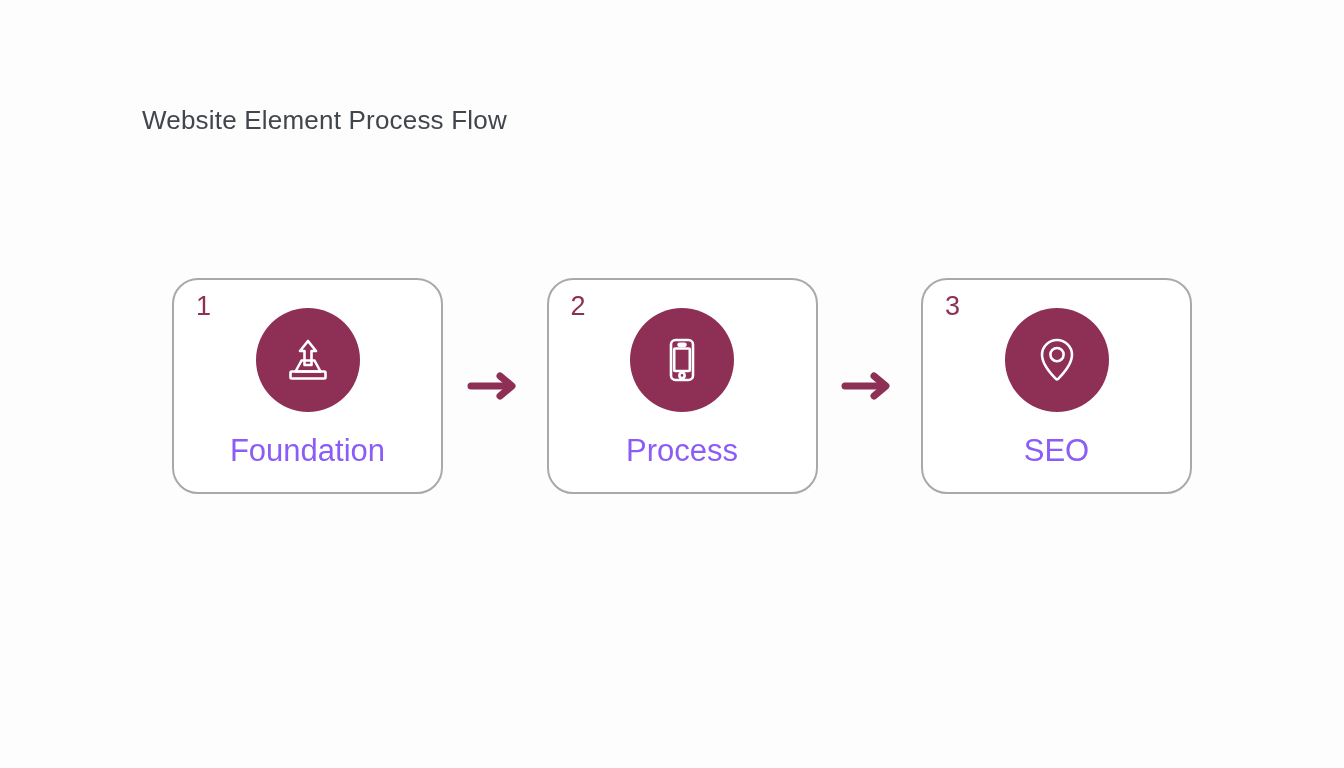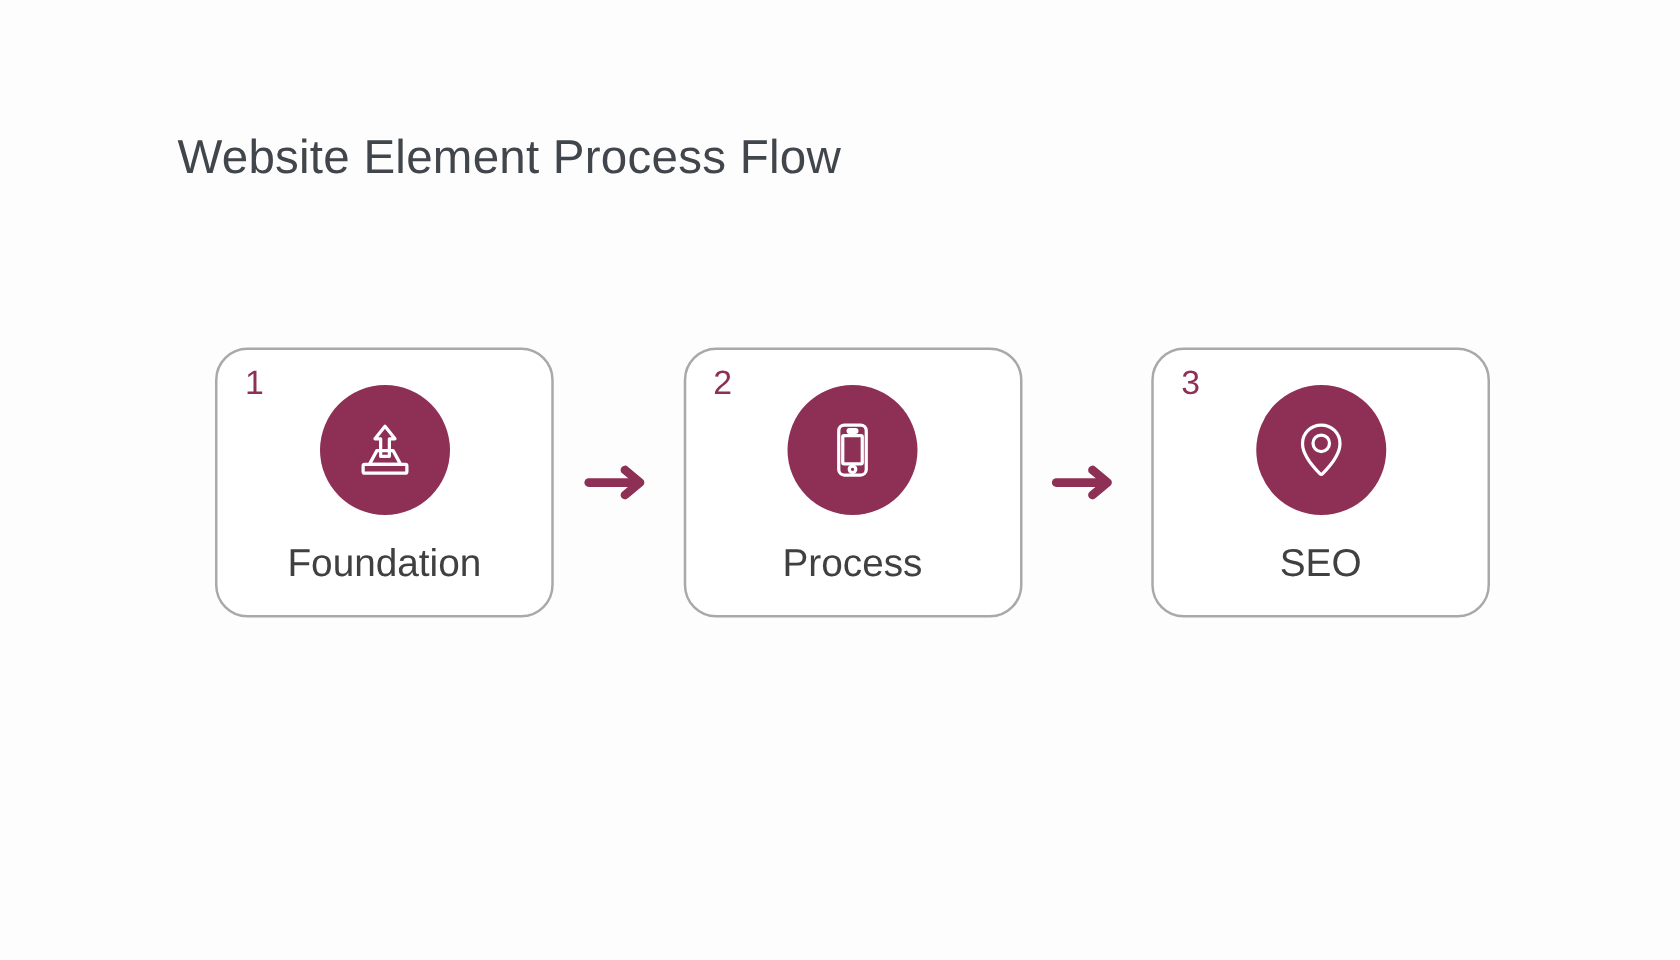--- a/index.html
+++ b/index.html
@@ -13,21 +13,21 @@
     background: #fdfdfe;
     font-family: "Liberation Sans", sans-serif;
     overflow: hidden;
     position: relative;
   }
 
   #page-title {
     position: absolute;
     left: 142px;
     top: 105px;
-    font-size: 38px;
+    font-size: 26px;
     font-weight: 400;
     letter-spacing: 0.2px;
     color: #41464c;
     white-space: nowrap;
   }
 
   #flow-row {
     position: absolute;
     left: 172px;
     top: 277px;
@@ -76,21 +76,21 @@
   }
 
   .step-icon-circle svg {
     display: block;
   }
 
   .step-label {
     margin-top: 22px;
     font-size: 31px;
     font-weight: 400;
-    color: #404040;
+    color: #8b5cf6;
     line-height: 1.1;
     text-align: center;
     white-space: nowrap;
   }
 
   .flow-arrow {
     flex: 0 0 auto;
     width: 62px;
     height: 34px;
     display: flex;

